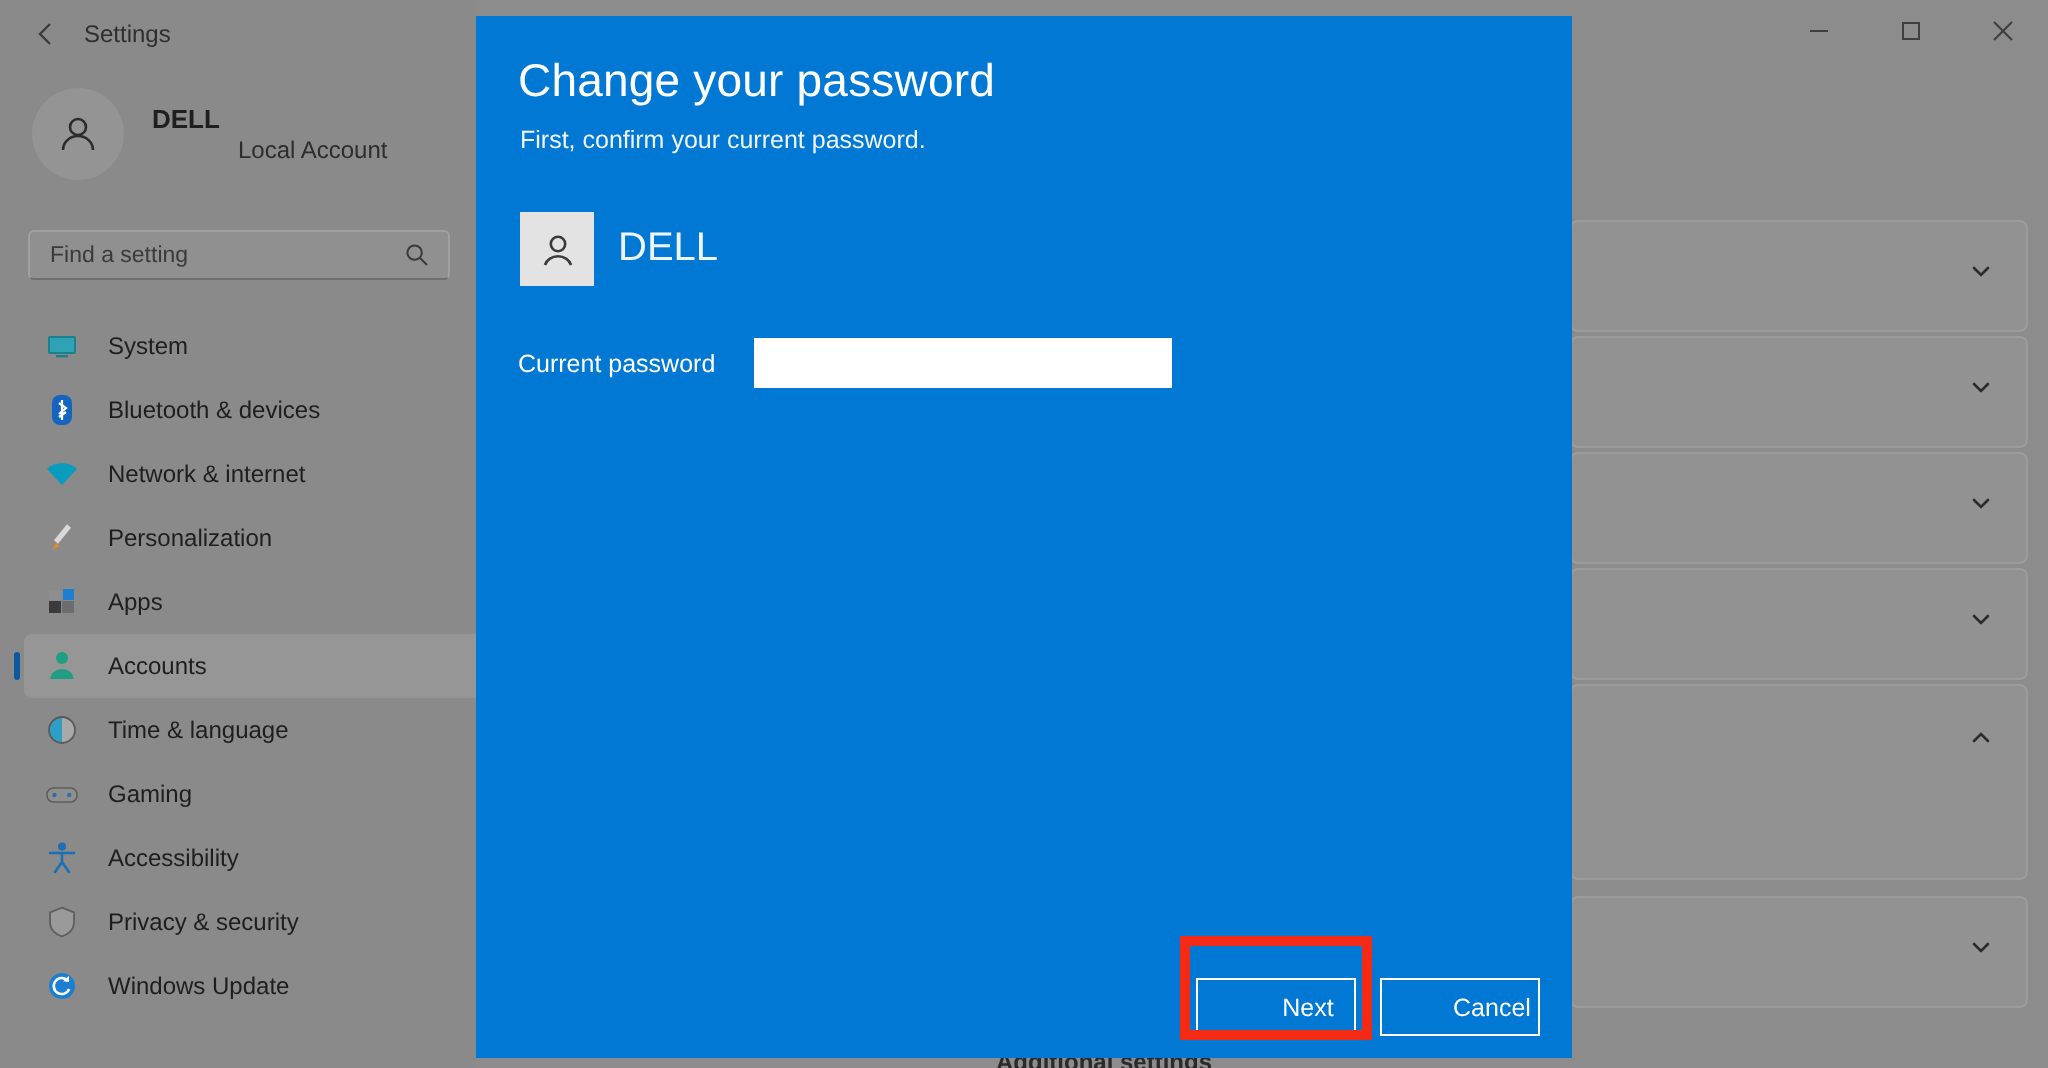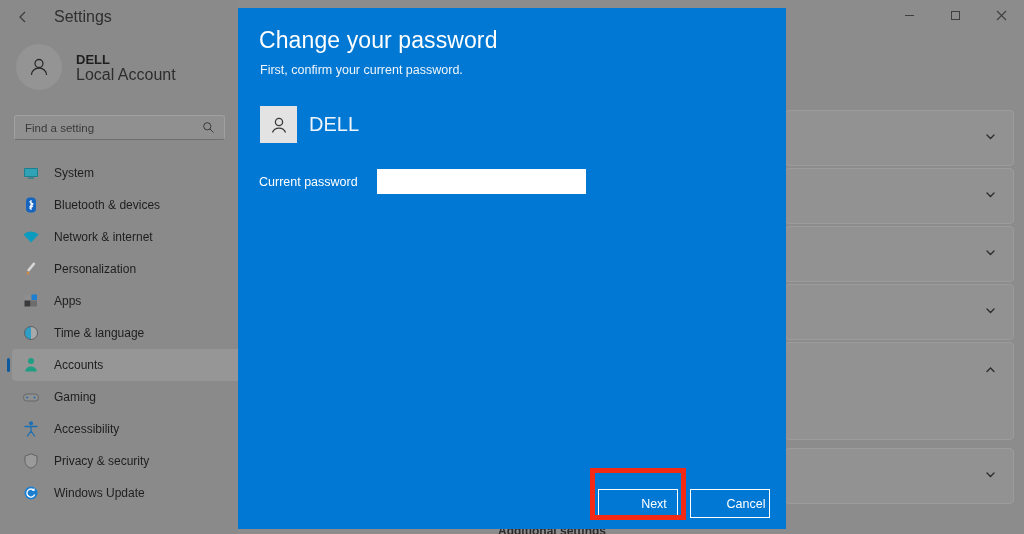--- a/index.html
+++ b/index.html
@@ -36,44 +36,44 @@
     width: 238px; height: 34px;
     display: flex; align-items: center;
   }
   #back-button {
     width: 30px; height: 30px;
     margin-left: 8px;
     display: flex; align-items: center; justify-content: center;
     color: #3b3b3b;
   }
   #app-title {
-    margin-left: 16px;
-    font-size: 16px;
+    margin-left: 4px;
+    font-size: 12px;
     color: #2f2f2f;
   }
 
   #account-block {
     position: absolute;
     left: 16px; top: 44px;
     display: flex; align-items: center;
   }
   #avatar-circle {
     width: 46px; height: 46px;
     border-radius: 50%;
     background: #949494;
     display: flex; align-items: center; justify-content: center;
   }
   #account-text { margin-left: 14px; }
   #account-name {
     font-size: 13px; font-weight: bold;
     color: #1f1f1f; line-height: 15px;
   }
   #account-type {
-    font-size: 16px;
-    color: #2d2d2d; line-height: 16px;
+    font-size: 12px;
+    color: #2d2d2d; line-height: 16px; margin-left: 43px;
   }
 
   #search-box {
     position: absolute;
     left: 14px; top: 115px;
     width: 211px; height: 25px;
     background: #909090;
     border: 1px solid #a0a0a0;
     border-bottom: 1px solid #6f6f6f;
     border-radius: 3px;
@@ -332,39 +332,39 @@
           <div class="nav-icon">
             <svg width="18" height="18" viewBox="0 0 18 18">
               <rect x="2.5" y="8.5" width="6" height="6" fill="#3a3a3a"></rect>
               <rect x="9" y="8.5" width="6" height="6" fill="#6d6d6d"></rect>
               <rect x="2.5" y="3" width="6" height="5" fill="#8e8e8e"></rect>
               <rect x="9.5" y="2.5" width="5.5" height="5.5" fill="#1d7fd4"></rect>
             </svg>
           </div>
           <div class="nav-label">Apps</div>
         </div>
+        <div class="nav-item selected">
+          <div class="nav-indicator"></div>
+          <div class="nav-icon">
+            <svg width="18" height="18" viewBox="0 0 18 18">
+              <circle cx="9" cy="5" r="3" fill="#1f9e83"></circle>
+              <path d="M3.2 15.5 a5.8 5 0 0 1 11.6 0 Z" fill="#1f9e83"></path>
+            </svg>
+          </div>
+          <div class="nav-label">Accounts</div>
+        </div>
         <div class="nav-item">
           <div class="nav-icon">
             <svg width="18" height="18" viewBox="0 0 18 18">
               <circle cx="9" cy="9" r="6.5" fill="#2e9ec4"></circle>
               <path d="M9 2.5 A6.5 6.5 0 0 1 9 15.5 Z" fill="#a9a9a9"></path>
               <circle cx="9" cy="9" r="6.5" fill="none" stroke="#5a5a5a" stroke-width="0.9"></circle>
             </svg>
           </div>
           <div class="nav-label">Time &amp; language</div>
-        </div>
-        <div class="nav-item selected">
-          <div class="nav-indicator"></div>
-          <div class="nav-icon">
-            <svg width="18" height="18" viewBox="0 0 18 18">
-              <circle cx="9" cy="5" r="3" fill="#1f9e83"></circle>
-              <path d="M3.2 15.5 a5.8 5 0 0 1 11.6 0 Z" fill="#1f9e83"></path>
-            </svg>
-          </div>
-          <div class="nav-label">Accounts</div>
         </div>
         <div class="nav-item">
           <div class="nav-icon">
             <svg width="18" height="18" viewBox="0 0 18 18">
               <rect x="1.5" y="6" width="15" height="7" rx="3.2" fill="#8f8f8f" stroke="#5e5e5e" stroke-width="0.8"></rect>
               <circle cx="5.2" cy="9.5" r="1.1" fill="#2f6fae"></circle>
               <circle cx="12.6" cy="9.5" r="1.1" fill="#2f6fae"></circle>
             </svg>
           </div>
           <div class="nav-label">Gaming</div>

